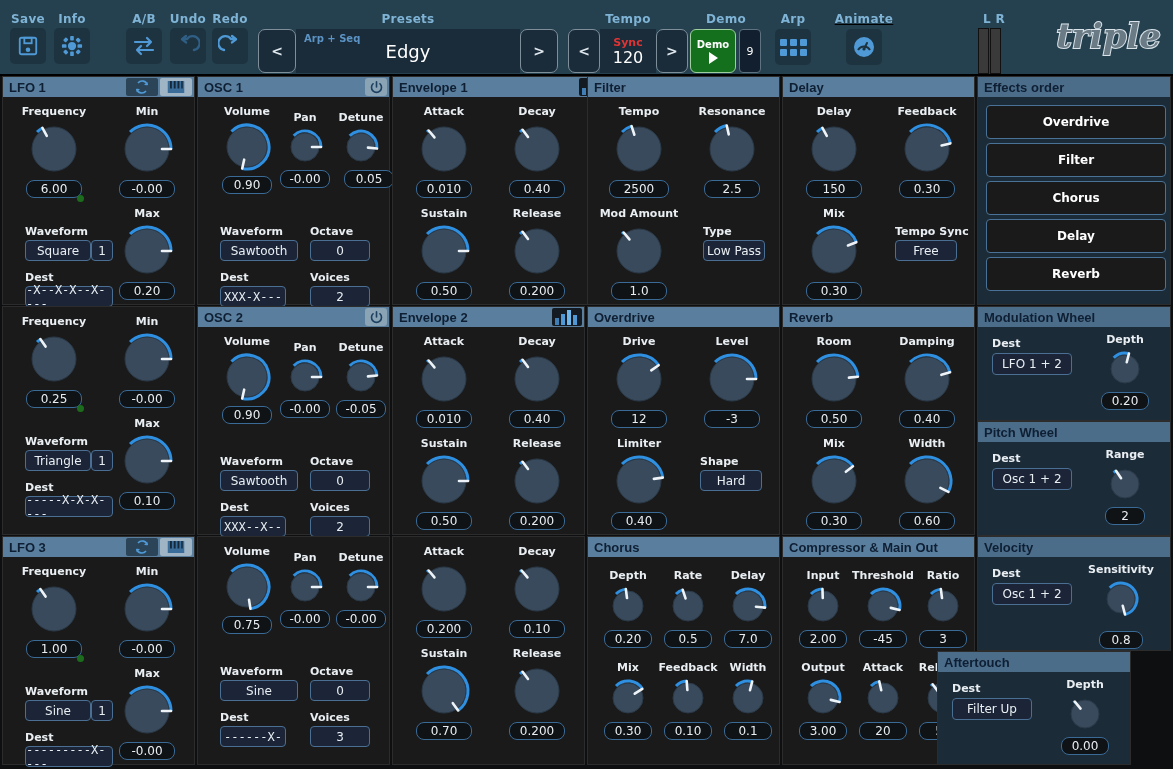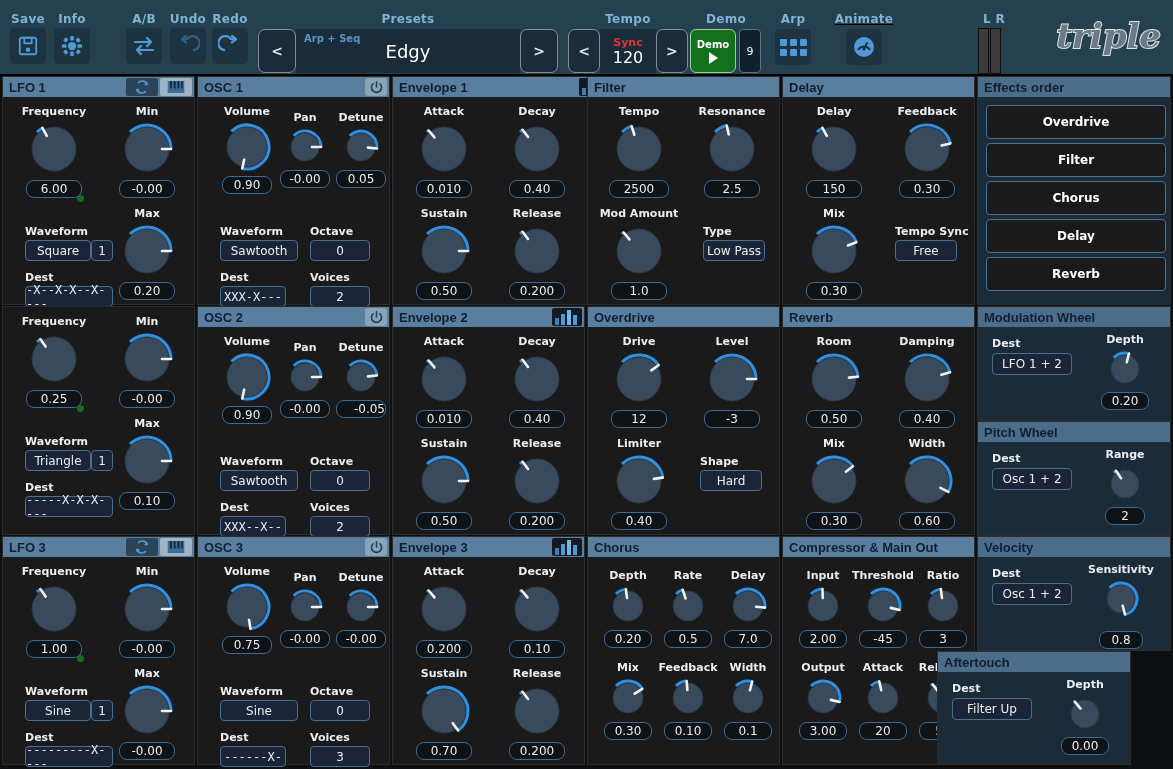--- a/index.html
+++ b/index.html
@@ -491,21 +491,21 @@
           </div>
           <div class="knob" style="left: 128px; top: 14px; width: 70px;">
             <div class="knob-lbl">Detune</div>
             <div class="knob-dial" style="top: 16px;">
               <svg width="40" height="40" viewBox="0 0 40 40">
     <circle cx="20" cy="20" r="14" fill="#394a5c" stroke="#2b3a49" stroke-width="1"></circle>
     <path d="M 8.69 8.69 A 16 16 0 0 1 35.93 21.51" fill="none" stroke="#2f8fe0" stroke-width="3"></path>
     <line x1="26.97" y1="20.66" x2="35.93" y2="21.51" stroke="#eef3f7" stroke-width="2.6" stroke-linecap="round"></line>
   </svg>
             </div>
-            <div class="knob-val" style="top: 59px; width: 50px;">0.05</div>
+            <div class="knob-val" style="top: 59px; width: 50px; margin-left: 8px;">0.05</div>
           </div>
           <div class="fld-lbl" style="left: 22px; top: 128px;">Waveform</div>
           <div class="fld" style="left: 22px; top: 143px; width: 78px; height: 21px;">Sawtooth</div>
           <div class="fld-lbl" style="left: 112px; top: 128px;">Octave</div>
           <div class="fld" style="left: 112px; top: 143px; width: 60px; height: 21px;">0</div>
           <div class="fld-lbl" style="left: 22px; top: 174px;">Dest</div>
           <div class="fld mono" style="left: 22px; top: 189px; width: 66px; height: 21px;">XXX-X---</div>
           <div class="fld-lbl" style="left: 112px; top: 174px;">Voices</div>
           <div class="fld" style="left: 112px; top: 189px; width: 60px; height: 21px;">2</div>
         </div>
@@ -547,44 +547,33 @@
           </div>
           <div class="knob" style="left: 128px; top: 14px; width: 70px;">
             <div class="knob-lbl">Detune</div>
             <div class="knob-dial" style="top: 16px;">
               <svg width="40" height="40" viewBox="0 0 40 40">
     <circle cx="20" cy="20" r="14" fill="#394a5c" stroke="#2b3a49" stroke-width="1"></circle>
     <path d="M 8.69 8.69 A 16 16 0 0 1 35.93 18.49" fill="none" stroke="#2f8fe0" stroke-width="3"></path>
     <line x1="26.97" y1="19.34" x2="35.93" y2="18.49" stroke="#eef3f7" stroke-width="2.6" stroke-linecap="round"></line>
   </svg>
             </div>
-            <div class="knob-val" style="top: 59px; width: 50px; text-align: right;">-0.05</div>
+            <div class="knob-val" style="top: 59px; width: 50px;">-0.05</div>
           </div>
           <div class="fld-lbl" style="left: 22px; top: 128px;">Waveform</div>
           <div class="fld" style="left: 22px; top: 143px; width: 78px; height: 21px;">Sawtooth</div>
           <div class="fld-lbl" style="left: 112px; top: 128px;">Octave</div>
           <div class="fld" style="left: 112px; top: 143px; width: 60px; height: 21px;">0</div>
           <div class="fld-lbl" style="left: 22px; top: 174px;">Dest</div>
           <div class="fld mono" style="left: 22px; top: 189px; width: 66px; height: 21px;">XXX--X--</div>
           <div class="fld-lbl" style="left: 112px; top: 174px;">Voices</div>
           <div class="fld" style="left: 112px; top: 189px; width: 60px; height: 21px;">2</div>
         </div>
       </div>
       <div class="panel" style="left: 197px; top: 460px; width: 193px; height: 229px;">
-        <div class="phead">
-          <div class="phead-title">OSC 3</div>
-          <div class="phead-icons">
-            <div class="hicon power">
-  <svg width="15" height="15" viewBox="0 0 24 24">
-                <path d="M12 3 V11" stroke="#1d4060" stroke-width="2.6" stroke-linecap="round"></path>
-                <path d="M6.5 6 A8 8 0 1 0 17.5 6" fill="none" stroke="#1d4060" stroke-width="2.6" stroke-linecap="round"></path>
-              </svg>
-            </div>
-          </div>
-        </div>
         <div class="pbody">
           <div class="knob" style="left: 8px; top: 8px; width: 82px;">
             <div class="knob-lbl">Volume</div>
             <div class="knob-dial" style="top: 16px;">
               <svg width="52" height="52" viewBox="0 0 52 52">
     <circle cx="26" cy="26" r="20" fill="#394a5c" stroke="#2b3a49" stroke-width="1"></circle>
     <path d="M 10.44 10.44 A 22 22 0 1 1 29.44 47.73" fill="none" stroke="#2f8fe0" stroke-width="3"></path>
     <line x1="28.03" y1="38.84" x2="29.44" y2="47.73" stroke="#eef3f7" stroke-width="2.6" stroke-linecap="round"></line>
   </svg>
             </div>
@@ -738,33 +727,20 @@
     <circle cx="28" cy="28" r="22" fill="#394a5c" stroke="#2b3a49" stroke-width="1"></circle>
     <path d="M 11.03 11.03 A 24 24 0 0 1 13.59 8.81" fill="none" stroke="#2f8fe0" stroke-width="3"></path>
     <line x1="18.99" y1="16.00" x2="13.59" y2="8.81" stroke="#eef3f7" stroke-width="2.6" stroke-linecap="round"></line>
   </svg>
             </div>
             <div class="knob-val" style="top: 75px; width: 56px;">0.200</div>
           </div>
         </div>
       </div>
       <div class="panel" style="left: 392px; top: 460px; width: 193px; height: 229px;">
-        <div class="phead">
-          <div class="phead-title">Envelope 3</div>
-          <div class="phead-icons">
-            <div class="hicon bars">
-  <svg width="26" height="16" viewBox="0 0 26 16">
-                <rect x="1" y="9" width="4" height="7" fill="#3f7fb5"></rect>
-                <rect x="7" y="5" width="4" height="11" fill="#4f9ad6"></rect>
-                <rect x="13" y="1" width="4" height="15" fill="#6fb6ea"></rect>
-                <rect x="19" y="6" width="4" height="10" fill="#4f9ad6"></rect>
-              </svg>
-            </div>
-          </div>
-        </div>
         <div class="pbody">
           <div class="knob" style="left: 8px; top: 8px; width: 86px;">
             <div class="knob-lbl">Attack</div>
             <div class="knob-dial" style="top: 16px;">
               <svg width="56" height="56" viewBox="0 0 56 56">
     <circle cx="28" cy="28" r="22" fill="#394a5c" stroke="#2b3a49" stroke-width="1"></circle>
     <path d="M 11.03 11.03 A 24 24 0 0 1 12.70 9.51" fill="none" stroke="#2f8fe0" stroke-width="3"></path>
     <line x1="18.44" y1="16.44" x2="12.70" y2="9.51" stroke="#eef3f7" stroke-width="2.6" stroke-linecap="round"></line>
   </svg>
             </div>

